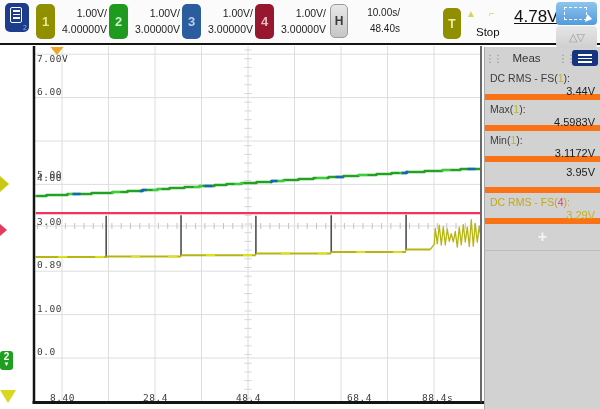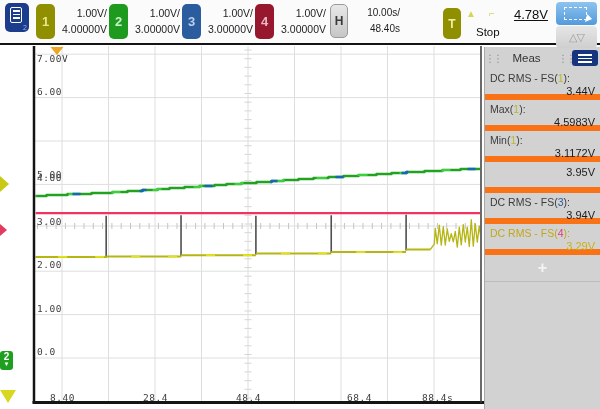--- a/index.html
+++ b/index.html
@@ -24,21 +24,21 @@
   .h-badge{width:18px;height:34px;border-radius:5px;background:linear-gradient(#e8e8e8,#c6c6c6);
            border:1px solid #9a9a9a;box-sizing:border-box;display:flex;align-items:center;
            justify-content:center;font-size:12px;font-weight:bold;color:#3a3a3a;}
   .h-vals{width:48px;margin-left:4px;text-align:right;font-size:10px;line-height:16px;color:#1e1e1e;padding-top:1px;}
   .t-badge{position:absolute;left:443px;top:8px;width:18px;height:31px;border-radius:5px;
            background:#8f8f00;color:#f0f0b0;display:flex;align-items:center;justify-content:center;
            font-size:12px;font-weight:bold;cursor:pointer;}
   .trig-ic1{position:absolute;left:466px;top:8px;font-size:10px;color:#d6d655;}
   .trig-ic2{position:absolute;left:489px;top:8px;font-size:10px;color:#d6d655;}
   .trig-status{position:absolute;left:476px;top:26px;font-size:11.5px;color:#111;}
-  .trig-level{position:absolute;left:514px;top:7px;font-size:13px;color:#111;text-decoration:underline;}
+  .trig-level{position:absolute;left:514px;top:7px;font-size:17px;color:#111;text-decoration:underline;}
   .tr-btns{position:absolute;right:3px;top:2px;width:41px;}
   .btn-zoomtool{height:23px;border-radius:4px;background:linear-gradient(#8ec4ee,#539adc);
                 position:relative;cursor:pointer;margin-bottom:1px;}
   .zoom-rect{position:absolute;left:8px;top:5px;width:23px;height:13px;border:1.5px dashed #fff;box-sizing:border-box;}
   .zoom-cursor{position:absolute;right:5px;bottom:2px;width:0;height:0;border-left:6px solid #fff;
                border-top:3px solid transparent;border-bottom:5px solid transparent;transform:rotate(18deg);}
   .btn-delta{height:22px;border-radius:4px;background:linear-gradient(#e6e6e6,#cfcfcf);
              display:flex;align-items:center;justify-content:center;color:#9a9a9a;
              font-size:11px;cursor:pointer;letter-spacing:-1px;}
   
@@ -214,21 +214,21 @@
     <line x1="481" y1="46" x2="481" y2="403" stroke="#3a3a3a" stroke-width="1.5"></line>
     <polygon points="50.42,47 63.42,47 56.92,55" fill="#eda622"></polygon>
   </svg>
 
 <div id="axis-labels">
     <span class="axis-label" style="left: 37px; top: 53px;">7.00V</span>
     <span class="axis-label" style="left: 37px; top: 85.6px;">6.00</span>
     <span class="axis-label" style="left: 37px; top: 129px; margin-top: 40px;">5.00</span>
     <span class="axis-label" style="left: 37px; top: 172.4px;">4.00</span>
     <span class="axis-label" style="left: 37px; top: 215.8px;">3.00</span>
-    <span class="axis-label" style="left: 37px; top: 259.2px;">2.00</span>
+    <span class="axis-label" style="left: 37px; top: 259.2px;">0.89</span>
     <span class="axis-label" style="left: 37px; top: 302.6px;">1.00</span>
     <span class="axis-label" style="left: 37px; top: 346px;">0.0</span>
     <span class="axis-label" style="left: 50px; top: 392px;">8.40</span>
     <span class="axis-label" style="left: 143px; top: 392px;">28.4</span>
     <span class="axis-label" style="left: 236px; top: 392px;">48.4</span>
     <span class="axis-label" style="left: 329px; top: 392px; margin-left: 18px;">68.4</span>
     <span class="axis-label" style="left: 422px; top: 392px;">88.4s</span>
   </div>
 
 <div class="gm gm-ch1"></div>
@@ -322,22 +322,18 @@
         <div class="m-value" style="color: rgb(28, 28, 28);">4.5983V</div>
       </div>
       <div class="meas-row">
         <div class="m-label" style="color: rgb(60, 60, 60);"><span>Min(</span><span style="color: rgb(185, 185, 42);">1</span><span>):</span></div>
         <div class="m-value" style="color: rgb(28, 28, 28);">3.1172V</div>
       </div>
       <div class="meas-row">
         <div class="m-value" style="color: rgb(28, 28, 28);">3.95V</div>
       </div>
       <div class="meas-row">
-        <div class="m-label" style="color: rgb(60, 60, 60);"><span>DC RMS - FS(</span><span style="color: rgb(42, 92, 158);">3</span><span>):</span></div>
-        <div class="m-value" style="color: rgb(28, 28, 28);">3.94V</div>
-      </div>
-      <div class="meas-row">
         <div class="m-label" style="color: rgb(192, 168, 28);"><span>DC RMS - FS(</span><span style="color: rgb(224, 58, 120);">4</span><span>):</span></div>
         <div class="m-value" style="color: rgb(201, 177, 28);">3.29V</div>
       </div>
     </div>
   <div class="meas-add">+</div>
 </div>
 
 </body></html>

